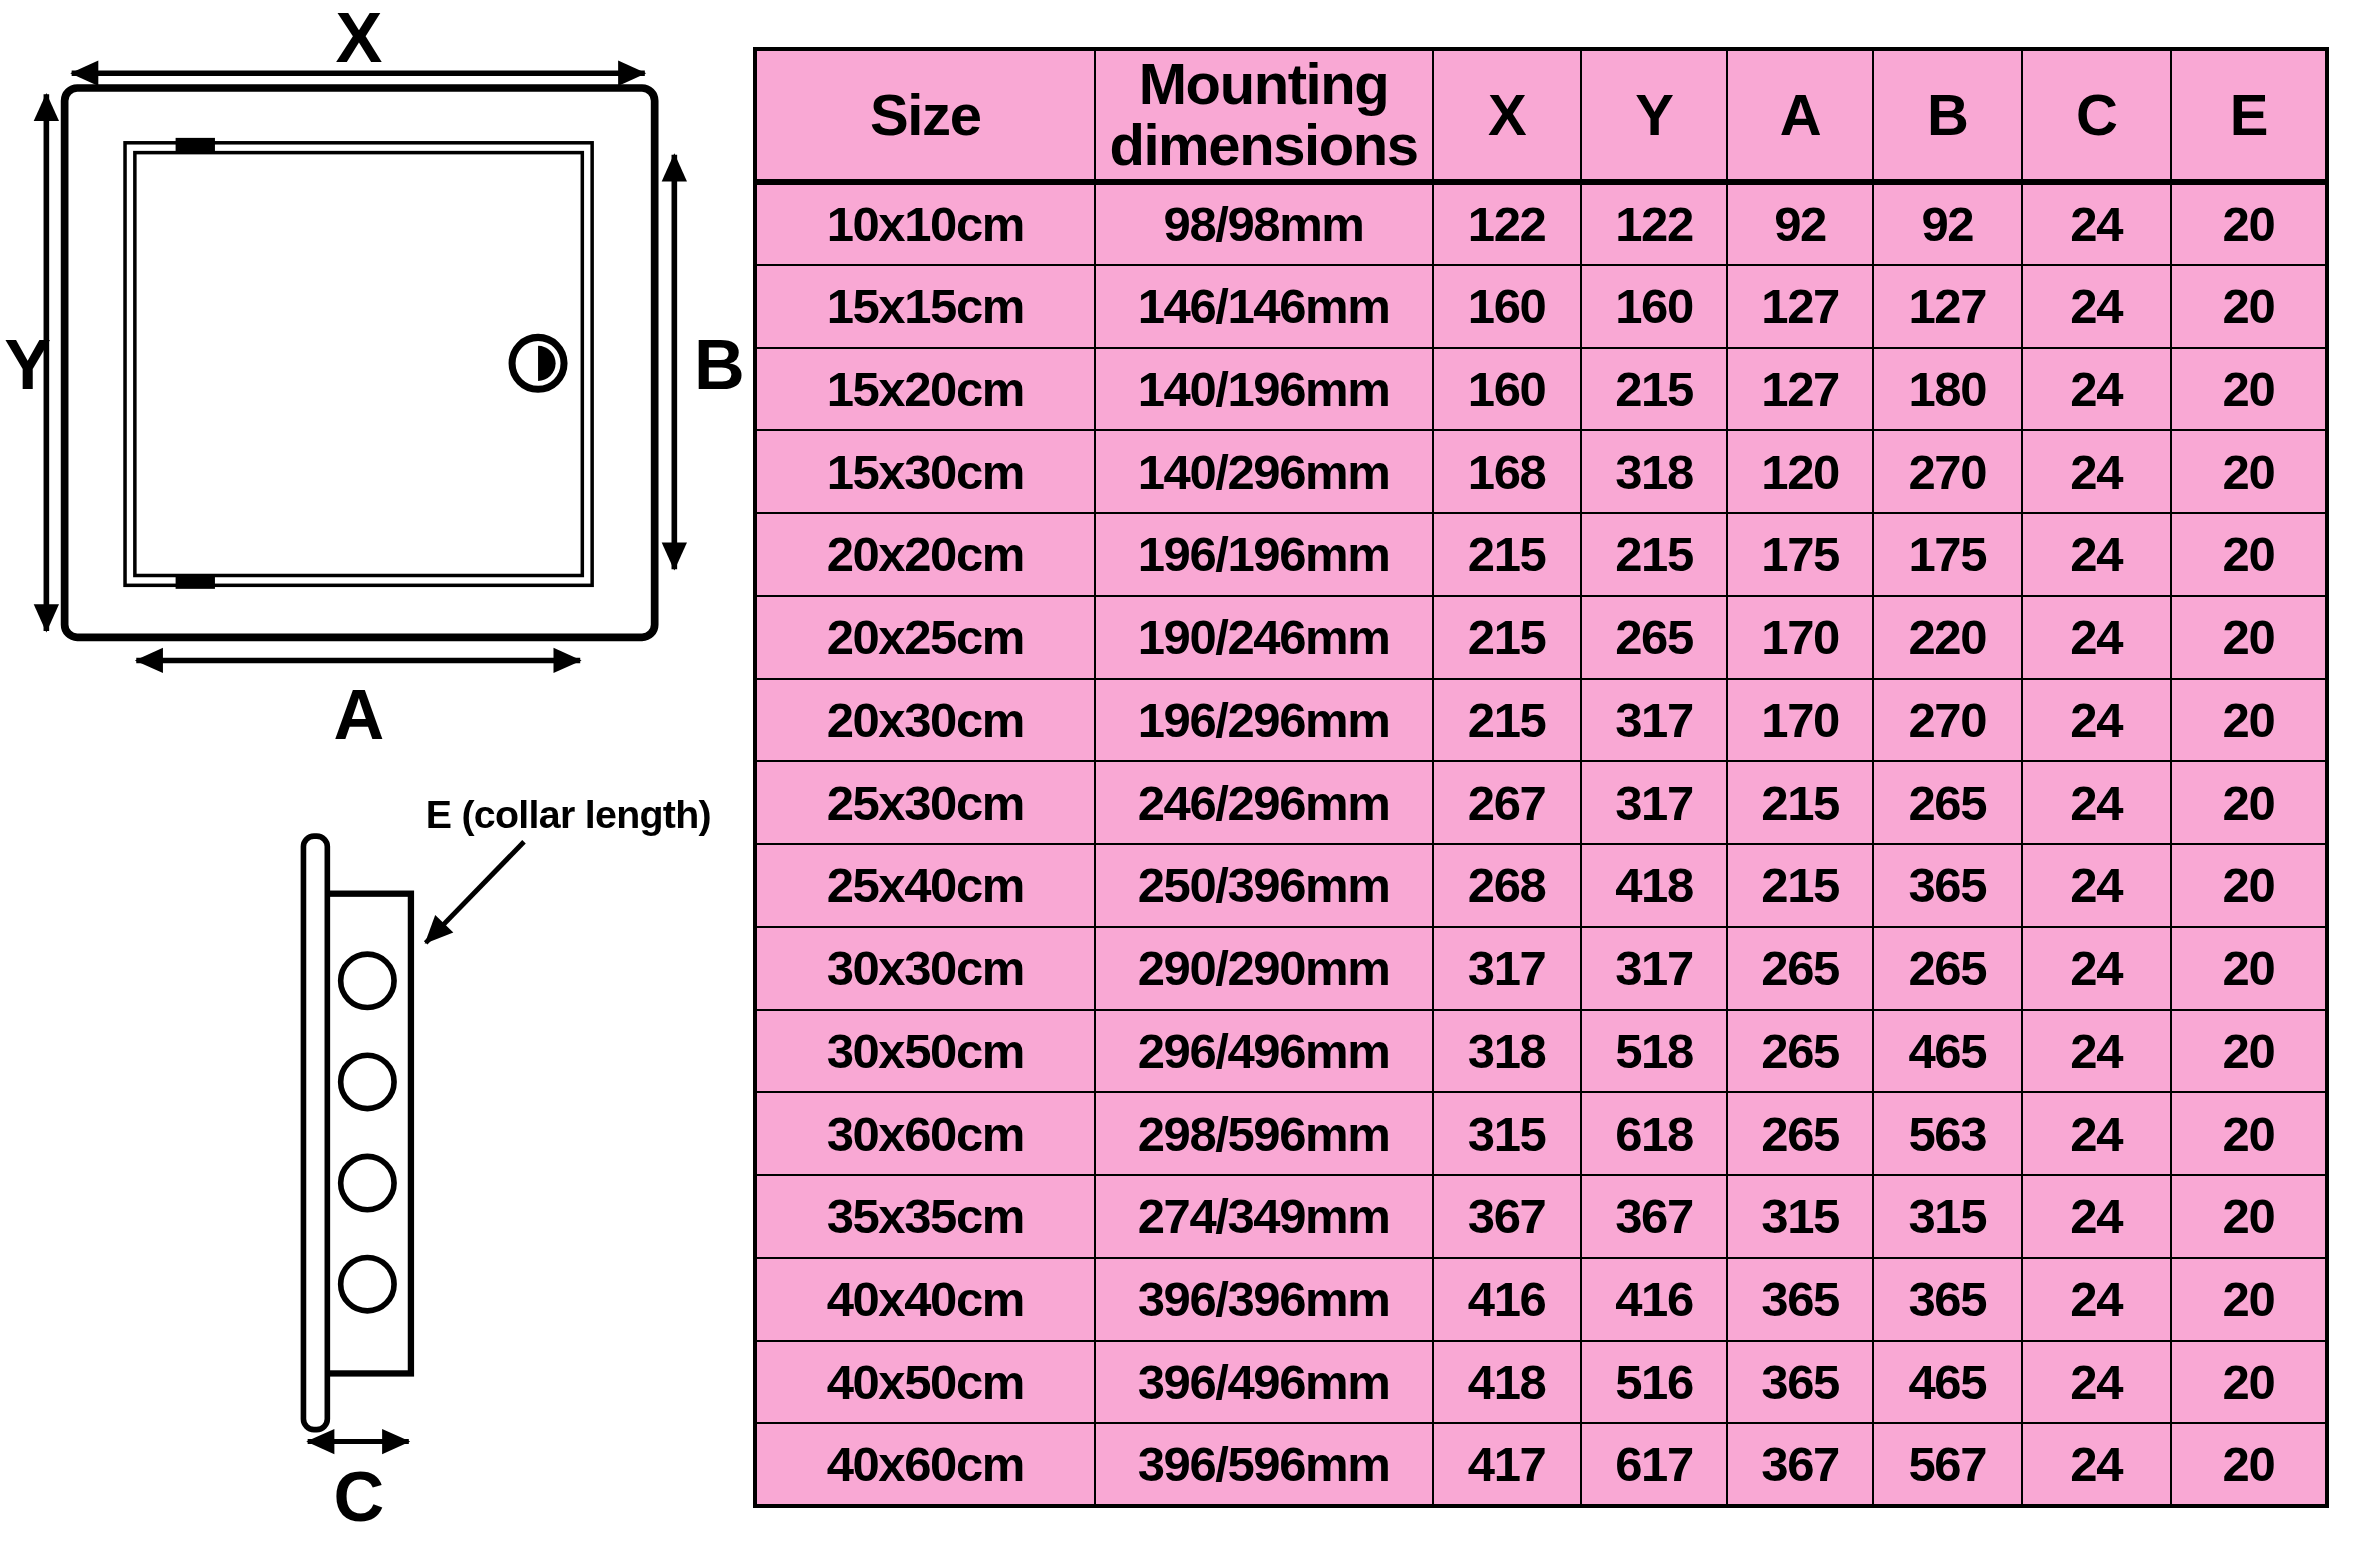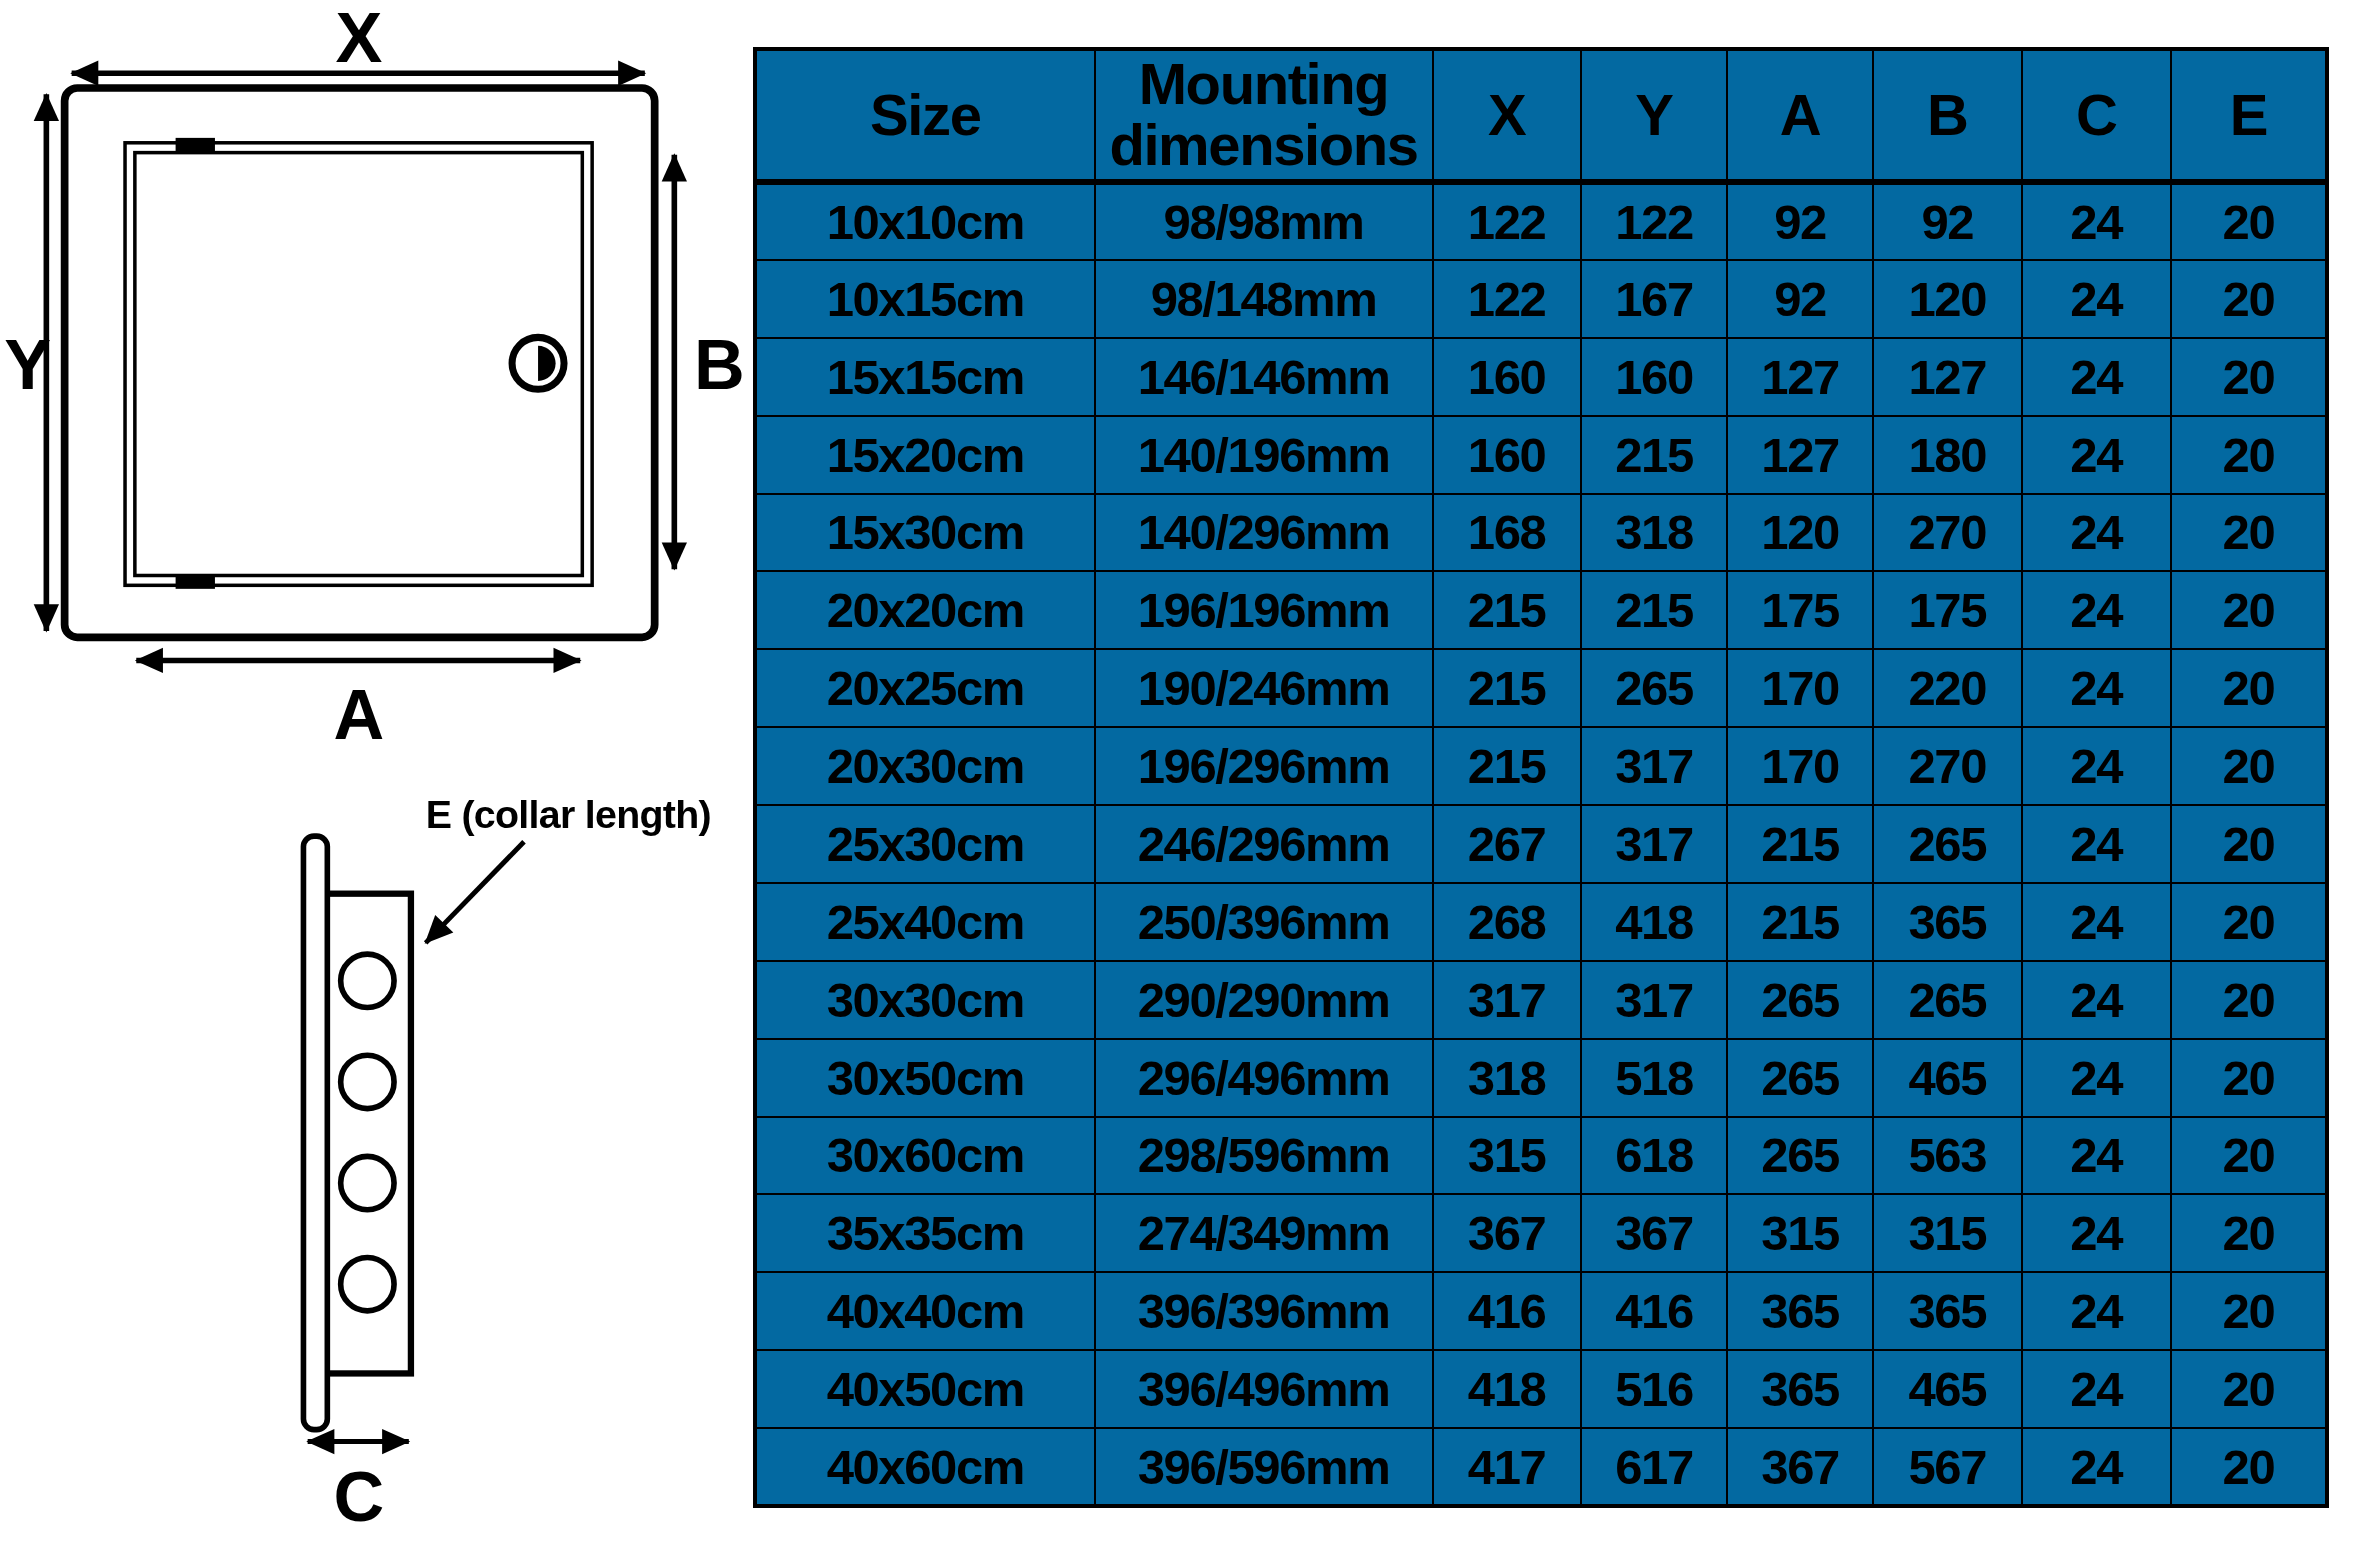--- a/index.html
+++ b/index.html
@@ -9,21 +9,21 @@
   
   #drawing{position:absolute;left:0;top:0;width:753px;height:1564px;overflow:visible;}
   #drawing text{font-family:"Liberation Sans", sans-serif;font-weight:700;fill:#000;}
   .dim-letter{font-size:100px;letter-spacing:-2px;}
   .collar-note{font-size:56px;letter-spacing:-1px;}
   .stroke{stroke:#000;fill:none;}
 
   
   #dims-table{
     position:absolute;left:753px;top:47px;width:1576px;height:1461px;
-    border-collapse:collapse;table-layout:fixed;background:#0369a1;
+    border-collapse:collapse;table-layout:fixed;background:#f9a8d4;
     border:4.9px solid #000;
   }
   #dims-table th,#dims-table td{
     border:2.8px solid #000;text-align:center;vertical-align:middle;
     color:#000;font-weight:700;letter-spacing:-1.4px;padding:0;
     overflow:hidden;white-space:normal;
   }
   #dims-table thead tr{height:133px;}
   #dims-table thead th{font-size:58px;line-height:1.05;border-bottom:6.3px solid #000;}
   #dims-table tbody tr{height:66px;}
@@ -112,30 +112,20 @@
           <td>10x10cm</td>
           <td>98/98mm</td>
           <td>122</td>
           <td>122</td>
           <td>92</td>
           <td>92</td>
           <td>24</td>
           <td>20</td>
         </tr>
         <tr>
-          <td>10x15cm</td>
-          <td>98/148mm</td>
-          <td>122</td>
-          <td>167</td>
-          <td>92</td>
-          <td>120</td>
-          <td>24</td>
-          <td>20</td>
-        </tr>
-        <tr>
           <td>15x15cm</td>
           <td>146/146mm</td>
           <td>160</td>
           <td>160</td>
           <td>127</td>
           <td>127</td>
           <td>24</td>
           <td>20</td>
         </tr>
         <tr>

